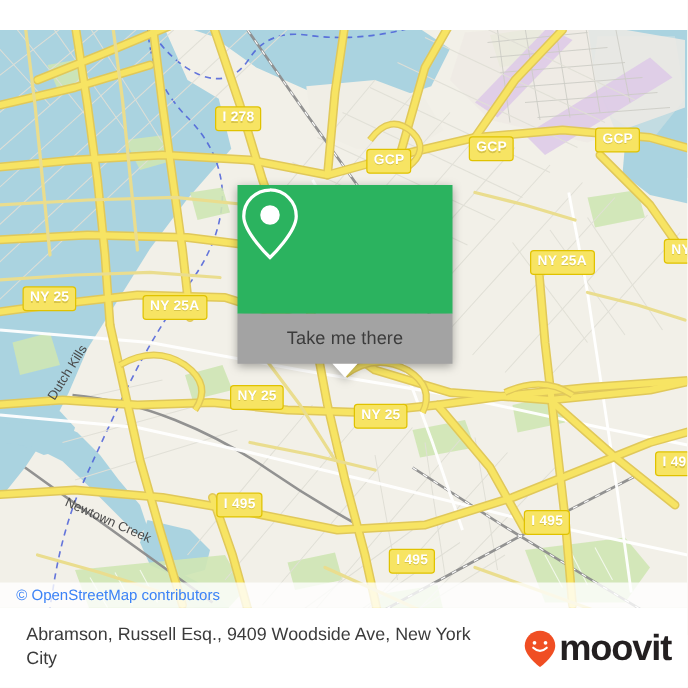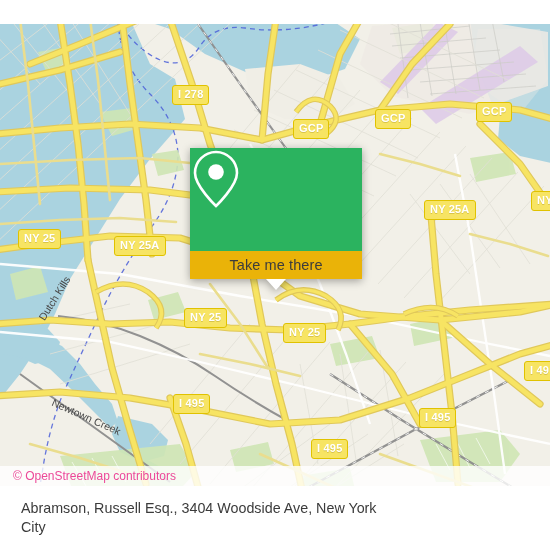--- a/index.html
+++ b/index.html
@@ -53,22 +53,22 @@
     left: 190px; top: 124px;
     width: 172px;
     filter: drop-shadow(0 2px 4px rgba(0,0,0,.34));
   }
   .popup-top {
     height: 103px;
     background: #2bb35f;
     display: flex; align-items: center; justify-content: center;
   }
   .popup-bottom {
-    height: 28px;
-    background: #eab308;
+    height: 40px;
+    background: #a3a3a3;
     display: flex; align-items: center; justify-content: center;
     position: relative;
   }
   .popup-bottom .label {
     font-size: 14.5px;
     color: #3c3c3c;
     letter-spacing: .1px;
   }
   .popup-tail {
     position: absolute;
@@ -82,21 +82,21 @@
   
   .attrib {
     position: absolute;
     left: 0; top: 466px;
     width: 550px; height: 20px;
     background: rgba(255,255,255,.80);
     display: flex; align-items: center;
   }
   .attrib span {
     font-size: 12px;
-    color: #ec4899;
+    color: #3b82f6;
     padding-left: 13px;
   }
 
   
   .footer {
     position: absolute;
     left: 0; top: 486px;
     width: 550px; height: 64px;
     background: #ffffff;
     display: flex; align-items: center;
@@ -351,16 +351,25 @@
       </div>
     </div>
 
   </div>
 
   <div class="attrib">
     <span>© OpenStreetMap contributors</span>
   </div>
 
   <div class="footer">
-    <div class="footer-title">Abramson, Russell Esq., 3404 Woodside Ave, New York City</div>
+    <div class="footer-title">Abramson, Russell Esq., 9409 Woodside Ave, New York City</div>
+    <div class="brand">
+      <svg class="brand-pin" viewBox="0 0 26 30">
+        <path d="M13 0.6 C6.2 0.6 0.8 6 0.8 12.6 C0.8 21 13 29.6 13 29.6 C13 29.6 25.2 21 25.2 12.6 C25.2 6 19.8 0.6 13 0.6 Z" fill="#f04e23"></path>
+        <circle cx="8.6" cy="10.2" r="1.5" fill="#ffffff"></circle>
+        <circle cx="17.4" cy="10.2" r="1.5" fill="#ffffff"></circle>
+        <path d="M7.6 14.2 Q13 19.2 18.4 14.2" fill="none" stroke="#ffffff" stroke-width="1.7" stroke-linecap="round"></path>
+      </svg>
+      <span class="brand-word">moovit</span>
+    </div>
   </div>
 
 </div>
 
 </body></html>

